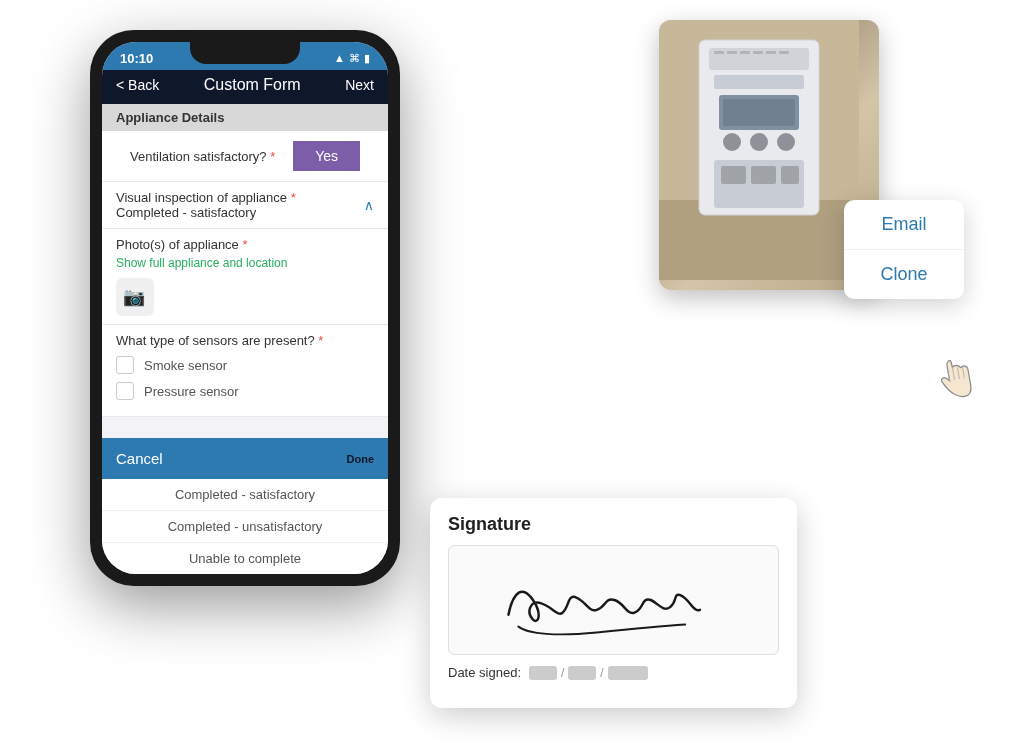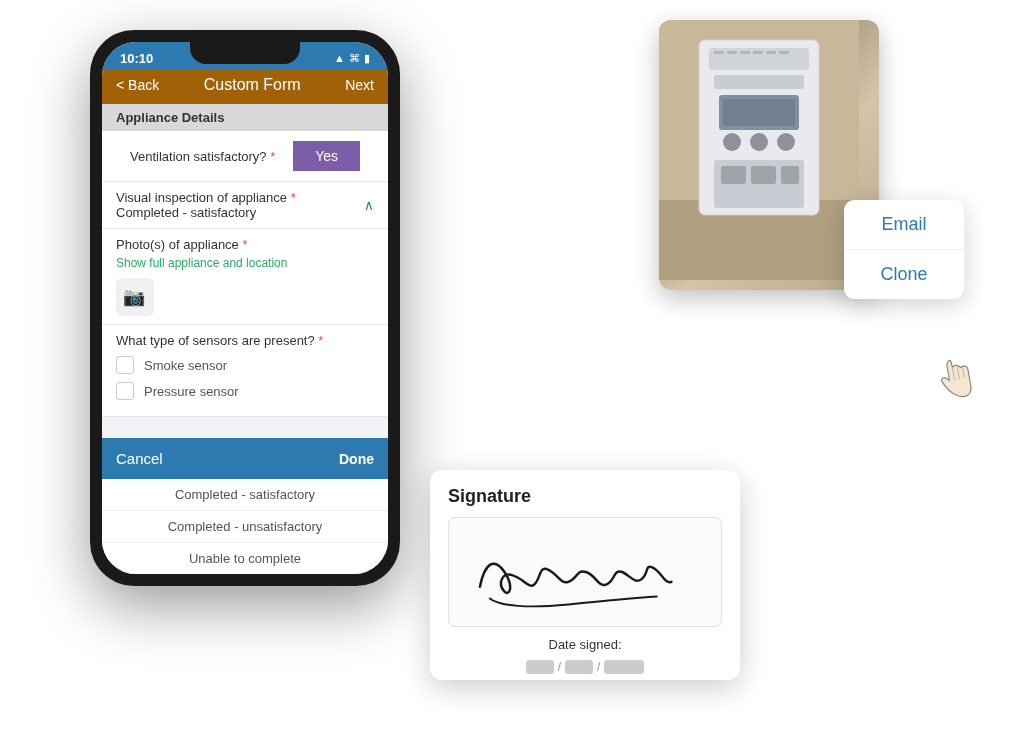--- a/index.html
+++ b/index.html
@@ -66,21 +66,21 @@
     .status-icons {
       display: flex;
       align-items: center;
       gap: 4px;
       color: white;
       font-size: 11px;
     }
 
     
     .nav-bar {
-      background: #a16207;
+      background: #0f172a;
       padding: 6px 14px 10px;
       display: flex;
       justify-content: space-between;
       align-items: center;
     }
 
     .nav-back {
       color: white;
       font-size: 14px;
       display: flex;
@@ -232,22 +232,22 @@
       justify-content: space-between;
       align-items: center;
     }
 
     .action-cancel {
       color: white;
       font-size: 15px;
     }
 
     .action-done {
-      color: #ffffff;
-      font-size: 14px;
+      color: #0f172a;
+      font-size: 11px;
       font-weight: 600;
     }
 
     .dropdown-option {
       padding: 8px 14px;
       font-size: 13px;
       color: #555;
       text-align: center;
       border-bottom: 1px solid #f0f0f0;
     }
@@ -275,22 +275,22 @@
       position: relative;
       display: flex;
       align-items: center;
       justify-content: center;
     }
 
     
     .signature-card {
       position: absolute;
       left: 430px;
-      bottom: 72px;
-      width: 310px;
+      bottom: 44px;
+      width: 367px;
       height: 210px;
       background: white;
       border-radius: 12px;
       box-shadow: 0 8px 30px rgba(0,0,0,0.2);
       padding: 16px 18px 12px;
     }
 
     .sig-title {
       font-size: 18px;
       font-weight: 600;
@@ -308,21 +308,20 @@
       overflow: hidden;
       margin-bottom: 10px;
     }
 
     .sig-date {
       font-size: 13px;
       color: #333;
       display: flex;
       align-items: center;
       gap: 8px;
-      flex-direction: column;
     }
 
     .date-placeholder {
       display: flex;
       gap: 4px;
     }
 
     .date-block {
       width: 28px;
       height: 14px;

